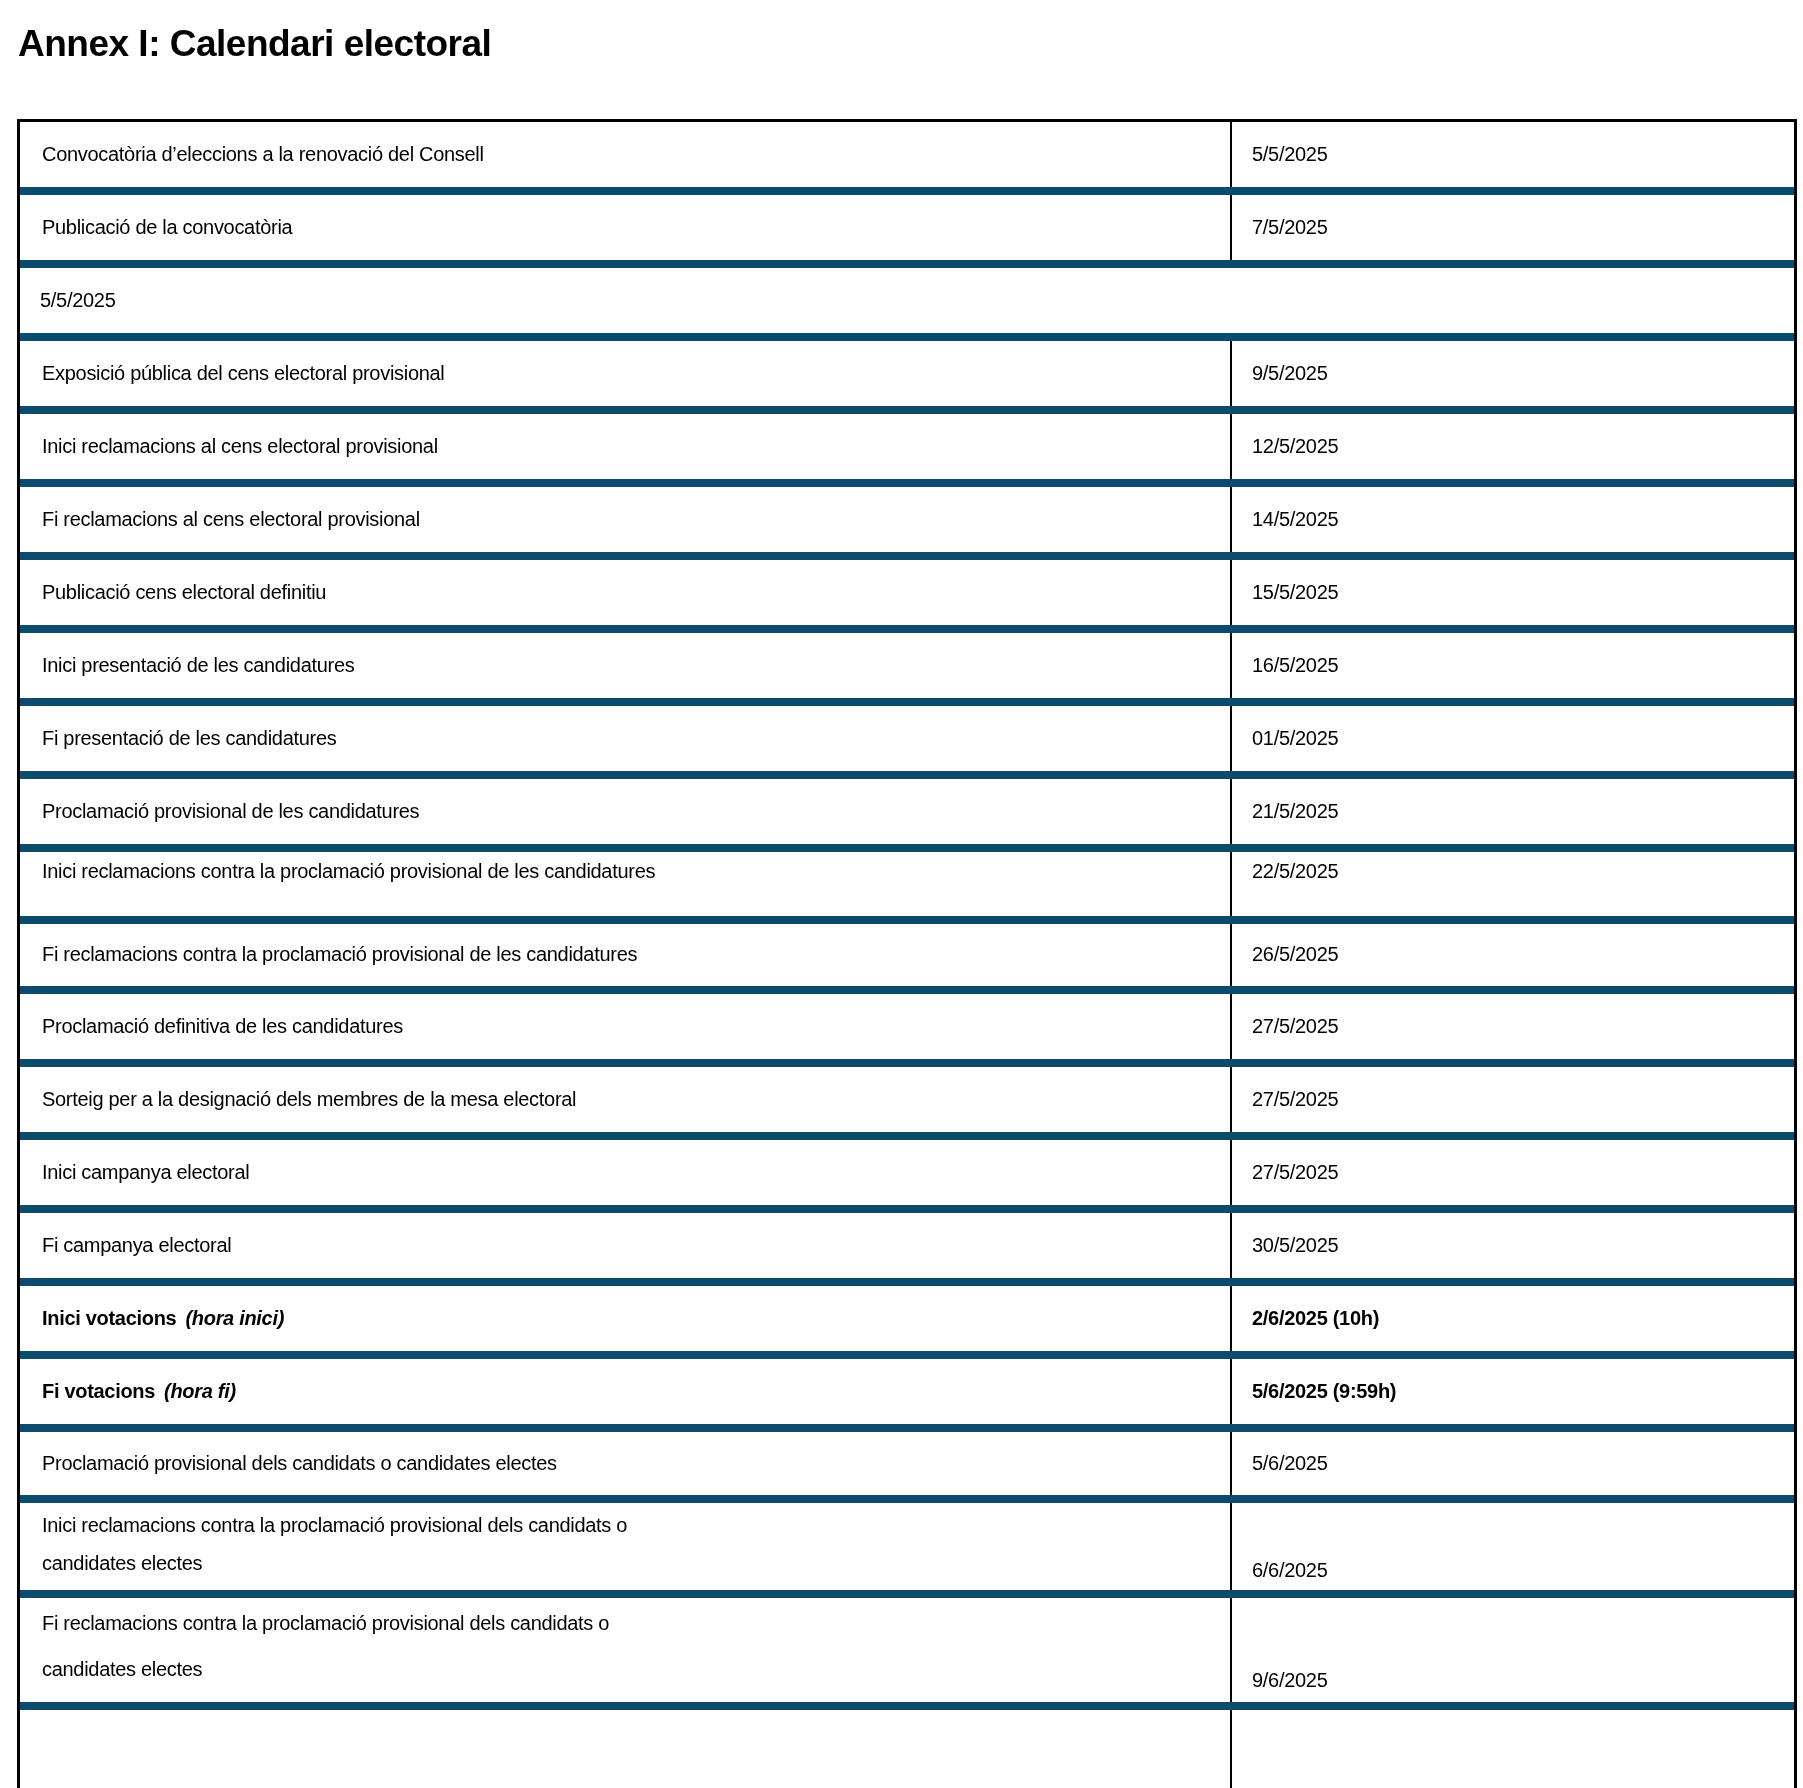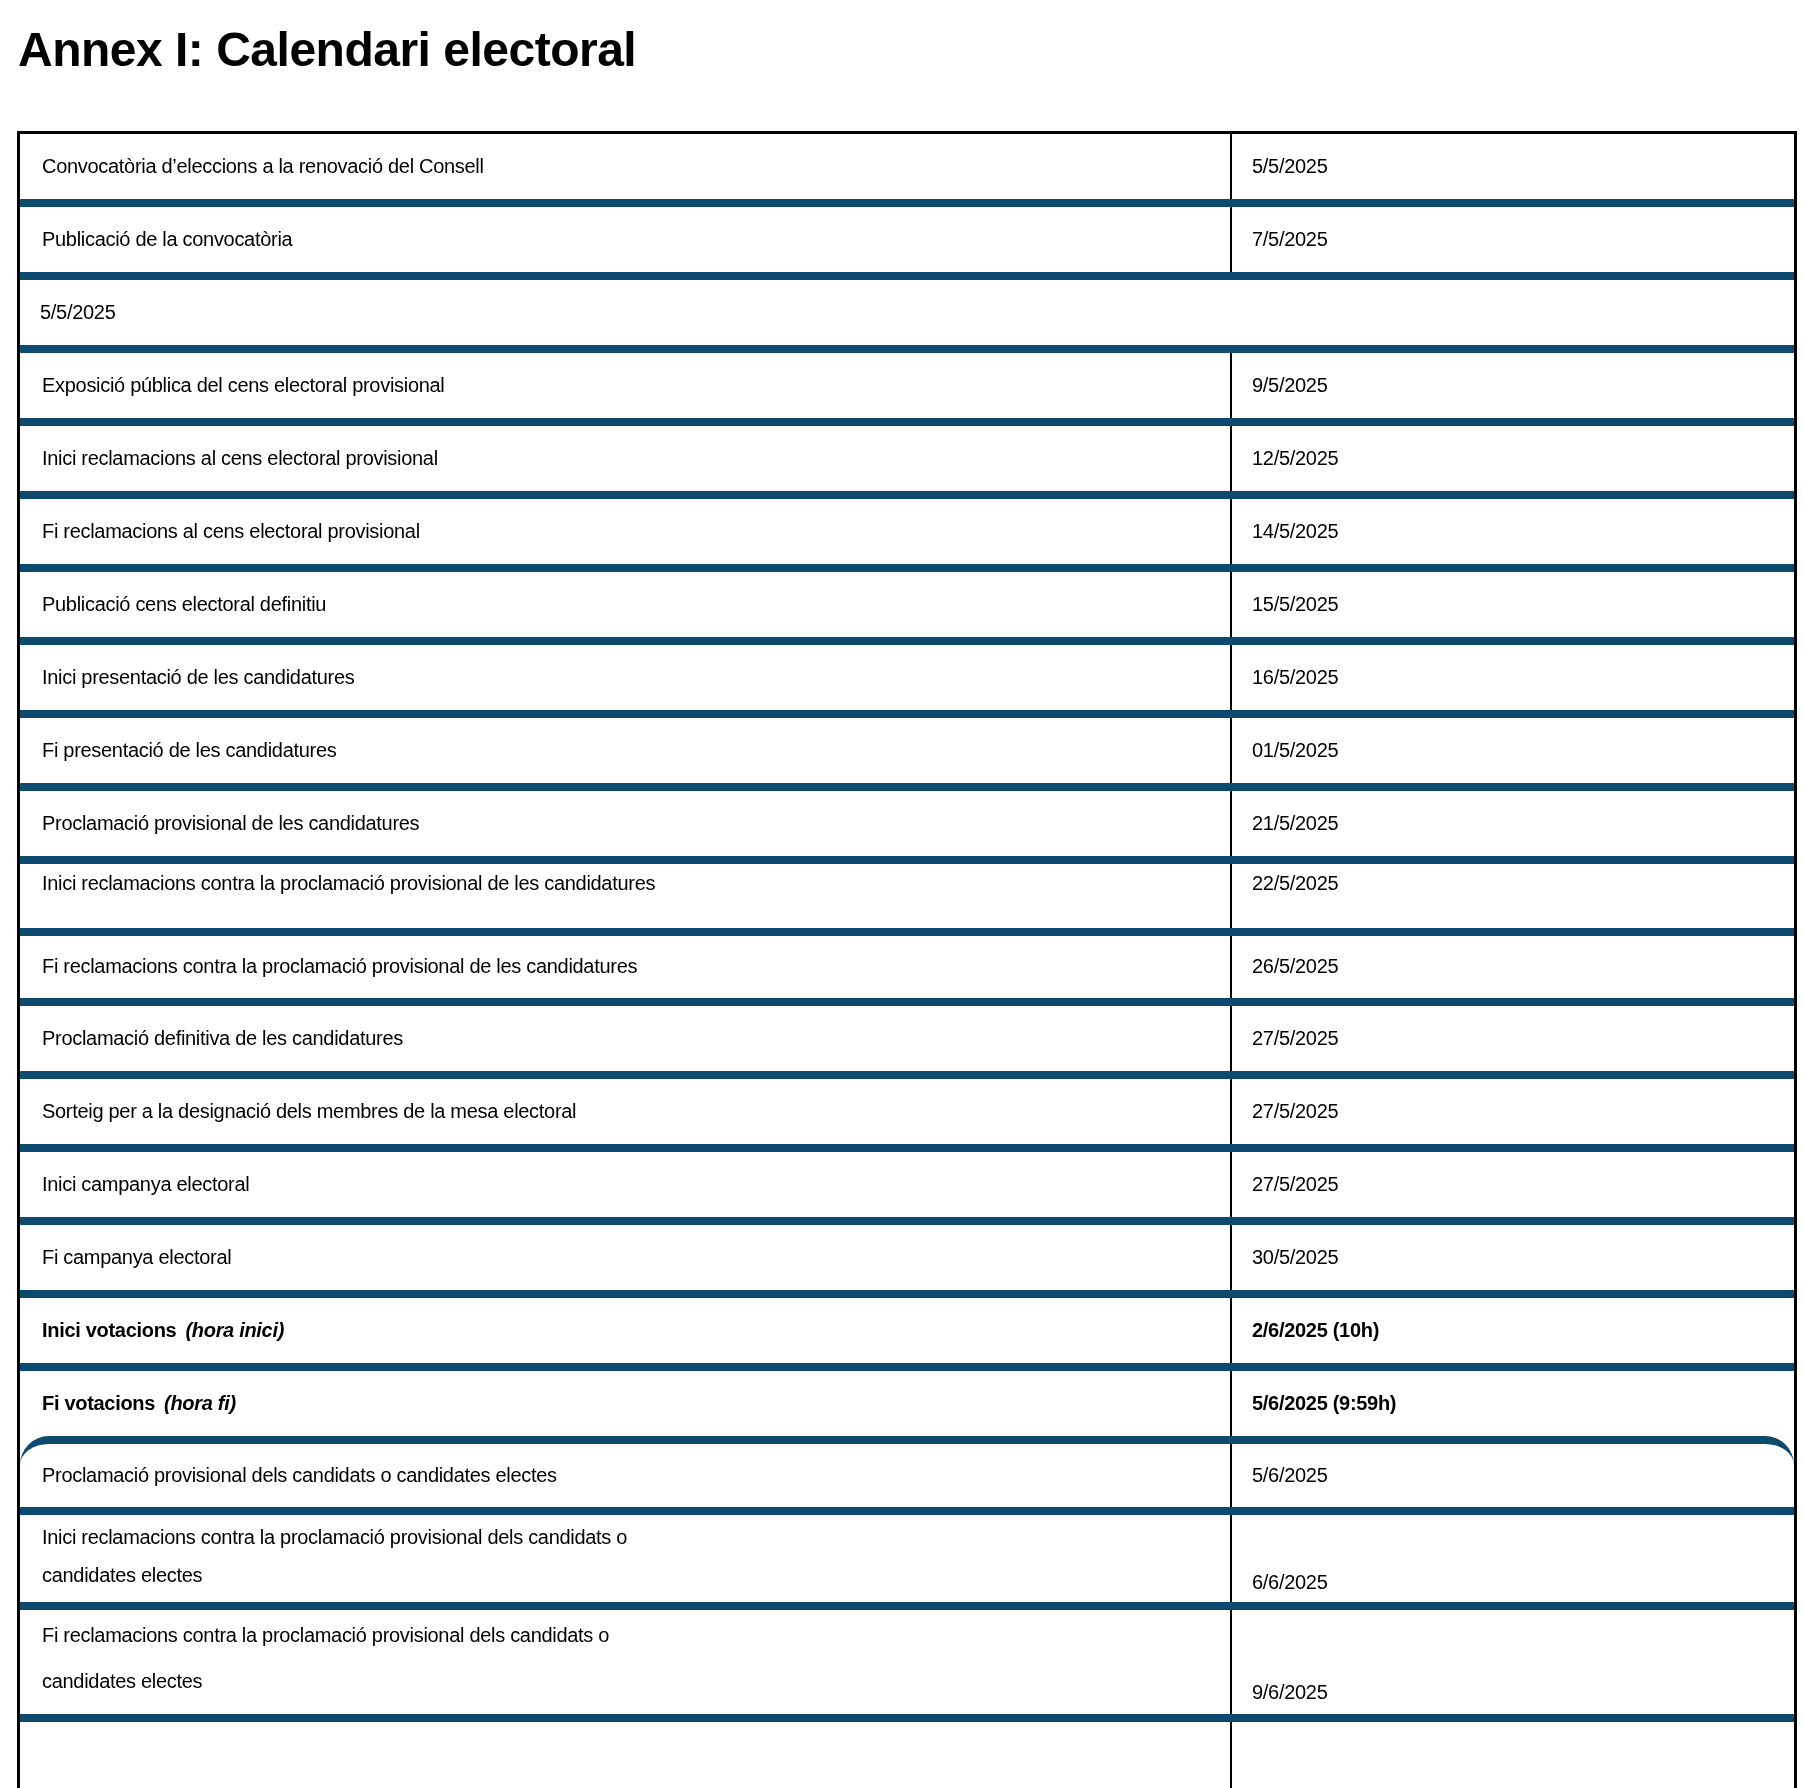--- a/index.html
+++ b/index.html
@@ -9,21 +9,21 @@
   }
   body {
     width: 1803px;
     height: 1788px;
     overflow: hidden;
     font-family: "Liberation Sans", sans-serif;
     color: #000000;
   }
   .page-title {
     margin: 24px 0 0 18px;
-    font-size: 48px;
+    font-size: 37px;
     line-height: 1.1;
     font-weight: bold;
     letter-spacing: -0.5px;
   }
   .cal-table {
     margin: 54px 0 0 17px;
     width: 1780px;
     box-sizing: border-box;
     border: 3px solid #000000;
     border-bottom-width: 4px;
@@ -52,21 +52,21 @@
     align-self: stretch;
     display: flex;
     align-items: center;
   }
   .c1 span, .c2 span { white-space: nowrap; }
 
   
   .h65  { height: 65px;  }
   .h64  { height: 64px;  }
   .h62  { height: 62px;  }
-  .h63  { height: 63px; border-radius: 29px;  }
+  .h63  { height: 63px;  }
   .h87  { height: 87px;  }
   .h104 { height: 104px; }
   .h107 { height: 107px; }
   .h66  { height: 66px;  }
 
   
   .v-top .c1, .v-top .c2 { align-items: flex-start; padding-top: 8px; }
   .v-bot .c1, .v-bot .c2 { align-items: flex-end; }
   .pb8  .c1, .pb8  .c2 { padding-bottom: 8px; }
   .pb10 .c1, .pb10 .c2 { padding-bottom: 10px; }

